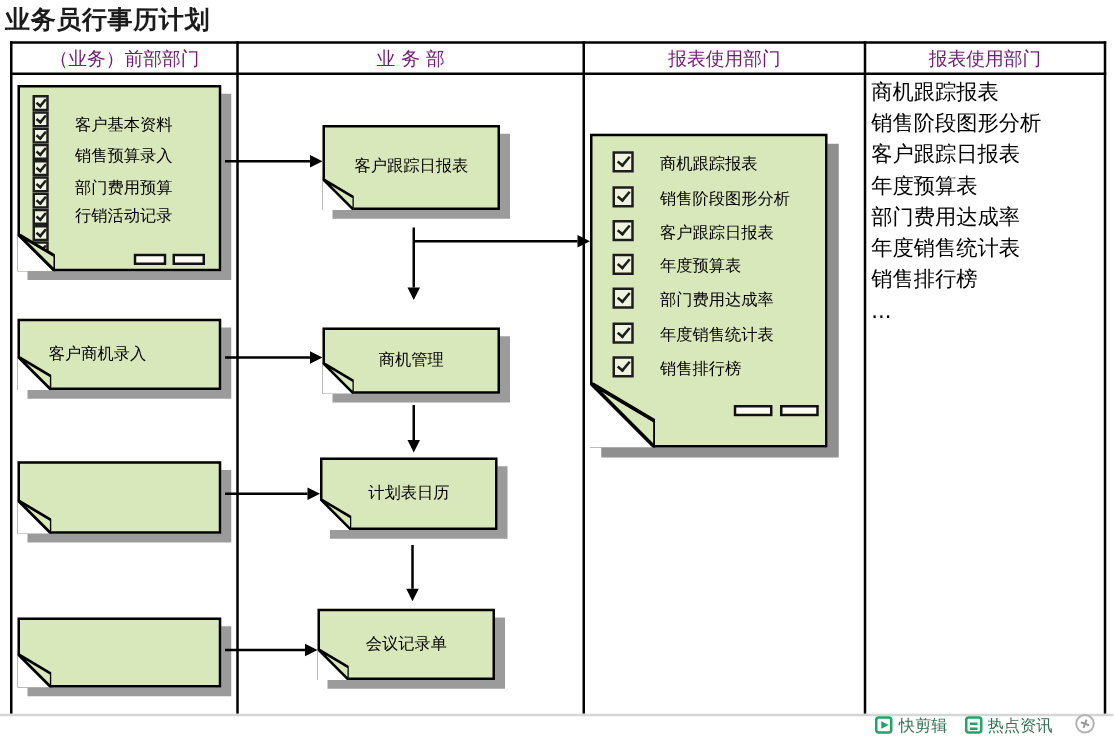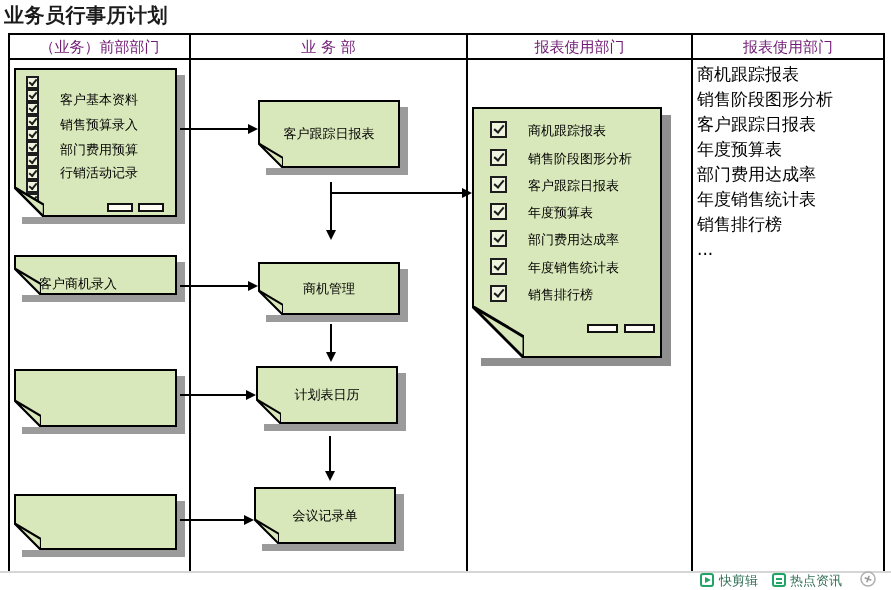--- a/index.html
+++ b/index.html
@@ -99,21 +99,21 @@
     <div class="lbl" style="left:44px;top:71px;">部门费用预算</div>
     <div class="lbl" style="left:44px;top:94px;font-family:Liberation Serif, serif;">行销活动记录</div>
     <div class="btn-rect" style="left:91px;top:133px;width:26px;"></div>
     <div class="btn-rect" style="left:122px;top:133px;width:26px;"></div>
     <svg class="fold" width="30" height="30" viewBox="0 0 32 32">
         <path d="M-1 -1 L32 33 L-1 33 Z" fill="#ffffff"></path>
         <path d="M0 0 L32 19 L32 32 Z" fill="#d9e8ba" stroke="#000" stroke-width="2.6"></path>
       </svg>
   </div>
 
-  <div class="note" style="left:14px;top:255px;width:163px;height:40px;">
+  <div class="note" style="left:14px;top:255px;width:163px;height:57px;">
     <div class="lbl" style="left:23px;top:0;line-height:53px;">客户商机录入</div>
     <svg class="fold" width="27" height="27" viewBox="0 0 32 32">
         <path d="M-1 -1 L32 33 L-1 33 Z" fill="#ffffff"></path>
         <path d="M0 0 L32 19 L32 32 Z" fill="#d9e8ba" stroke="#000" stroke-width="2.6"></path>
       </svg>
   </div>
 
   <div class="note" style="left:14px;top:369px;width:163px;height:58px;">
     <svg class="fold" width="27" height="27" viewBox="0 0 32 32">
         <path d="M-1 -1 L32 33 L-1 33 Z" fill="#ffffff"></path>

